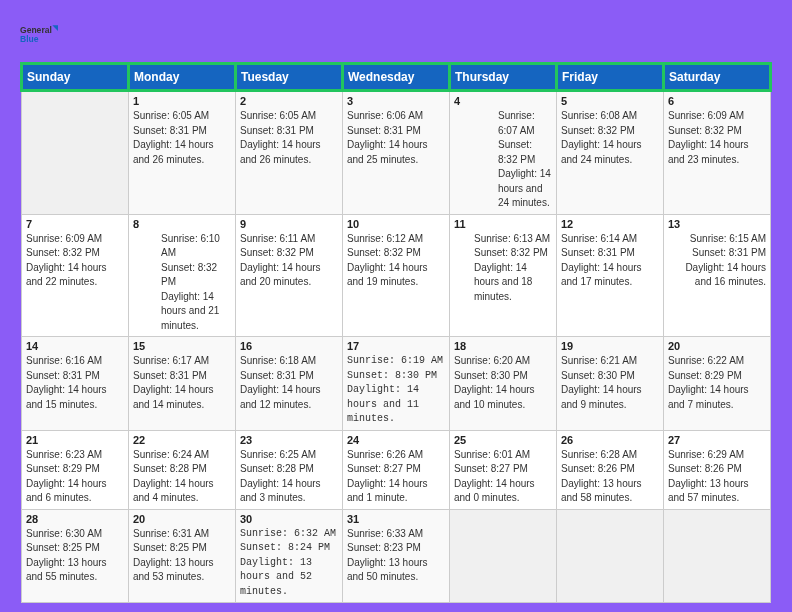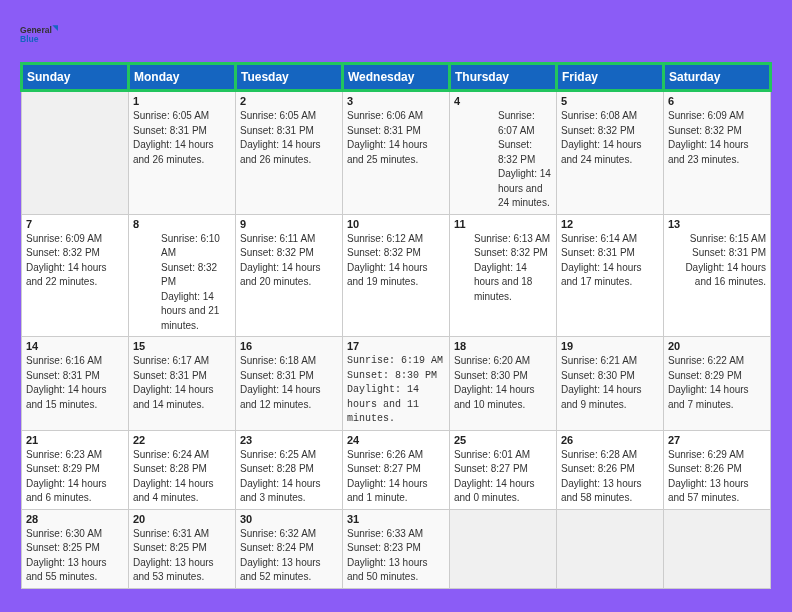--- a/index.html
+++ b/index.html
@@ -294,21 +294,21 @@
 Daylight: 13 hours and 55 minutes.</div>
           </td>
           <td>
             <div class="day-num">20</div>
             <div class="day-info" style="white-space: pre-line;">Sunrise: 6:31 AM
 Sunset: 8:25 PM
 Daylight: 13 hours and 53 minutes.</div>
           </td>
           <td>
             <div class="day-num">30</div>
-            <div class="day-info" style="white-space: pre-line;">Sunrise: 6:32 AM
+            <div class="day-info" style="white-space: pre-line; font-family: Liberation Mono, monospace;">Sunrise: 6:32 AM
 Sunset: 8:24 PM
 Daylight: 13 hours and 52 minutes.</div>
           </td>
           <td>
             <div class="day-num">31</div>
             <div class="day-info" style="white-space: pre-line;">Sunrise: 6:33 AM
 Sunset: 8:23 PM
 Daylight: 13 hours and 50 minutes.</div>
           </td>
           <td class="empty-cell"></td>

